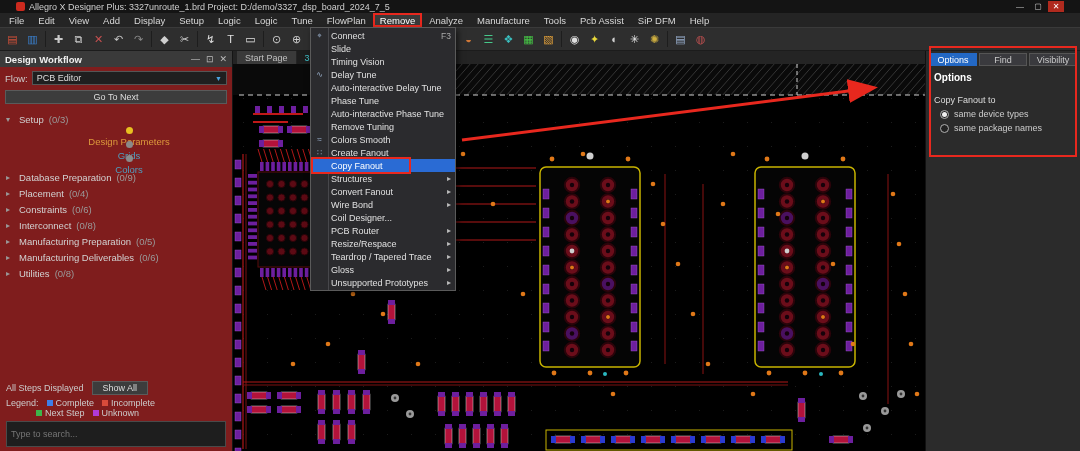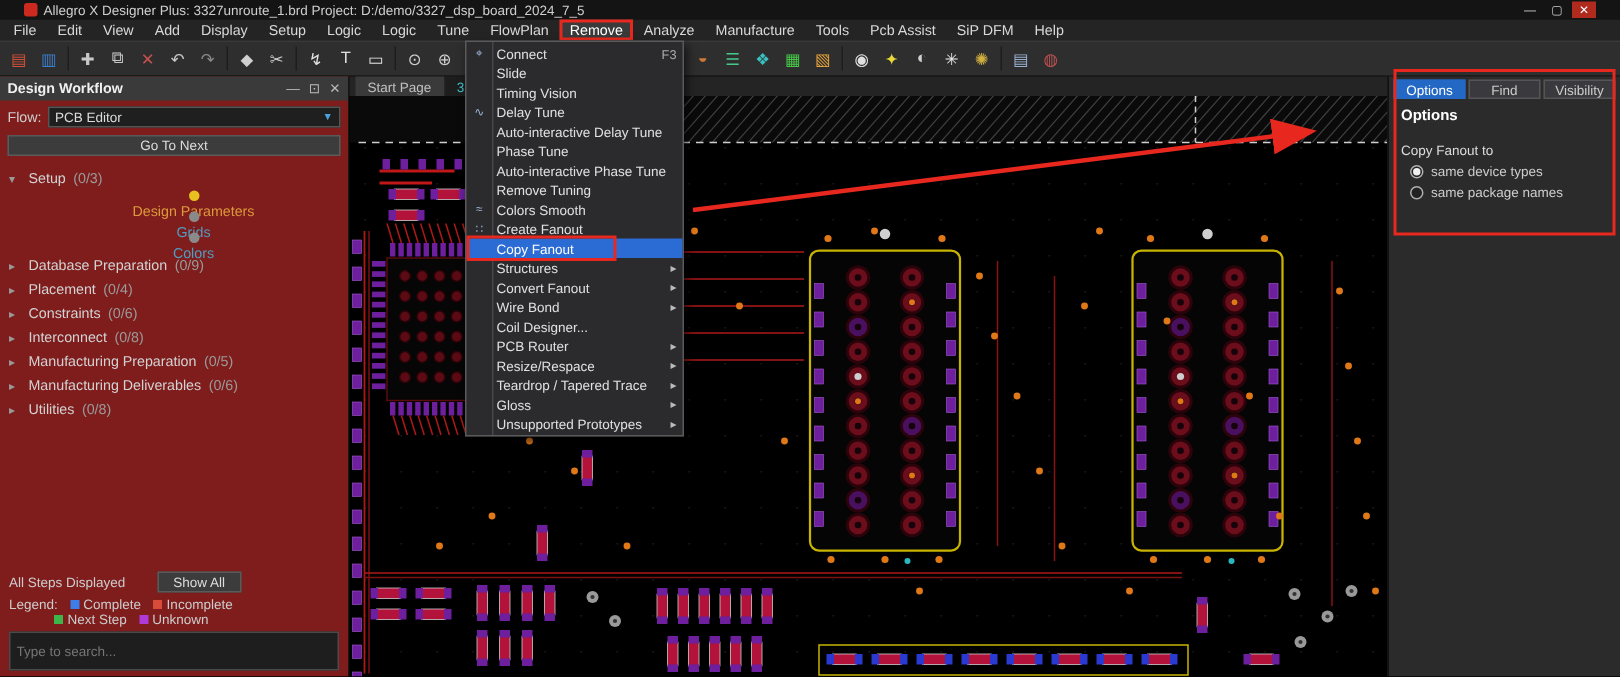--- a/index.html
+++ b/index.html
@@ -41,21 +41,21 @@
   .flow-caret { margin-left:auto; color:#4aa3e0; font-size:7px; }
   .go-next-btn { margin:3px 5px; height:14px; background:#3c3c3c; border:1px solid #5a5a5a; color:#ddd;
                  font-size:9px; display:flex; align-items:center; justify-content:center; flex:none; }
   .tree { margin-top:4px; }
   .tree-row { height:16px; display:flex; align-items:center; padding:0 6px; gap:5px; color:#d2d2d2; font-size:9.5px; }
   .tree-chevron { color:#9a9a9a; font-size:8px; width:8px; flex:none; }
   .tree-count { color:#9a9a9a; }
   .tree-child { height:14px; padding-left:26px; display:flex; align-items:center; gap:2px; font-size:9.5px;flex-direction:column; }
   .dot { width:7px; height:7px; border-radius:50%; flex:none; }
   .wf-footer { margin-top:auto; padding:3px 6px 4px; display:flex; flex-direction:column; gap:3px; }
-  .steps-row { display:flex; align-items:center; gap:21px; }
+  .steps-row { display:flex; align-items:center; gap:8px; }
   .steps-text { color:#ccc; font-size:9px; }
   .show-all-btn { background:#3c3c3c; border:1px solid #5a5a5a; color:#ddd; font-size:9px; padding:1px 10px; }
   .legend-row { display:flex; align-items:center; gap:8px; color:#ccc; font-size:9px; }
   .legend-row2 { padding-left:30px; }
   .legend-item { display:flex; align-items:center; gap:3px; }
   .legend-sq { width:6px; height:6px; flex:none; }
   .search-input { height:26px; background:#1e1e1e; border:1px solid #4a4a4a; color:#bbb; font-size:9px;
                   padding:0 4px; width:100%; font-family:"Liberation Sans",sans-serif; }
 
   

